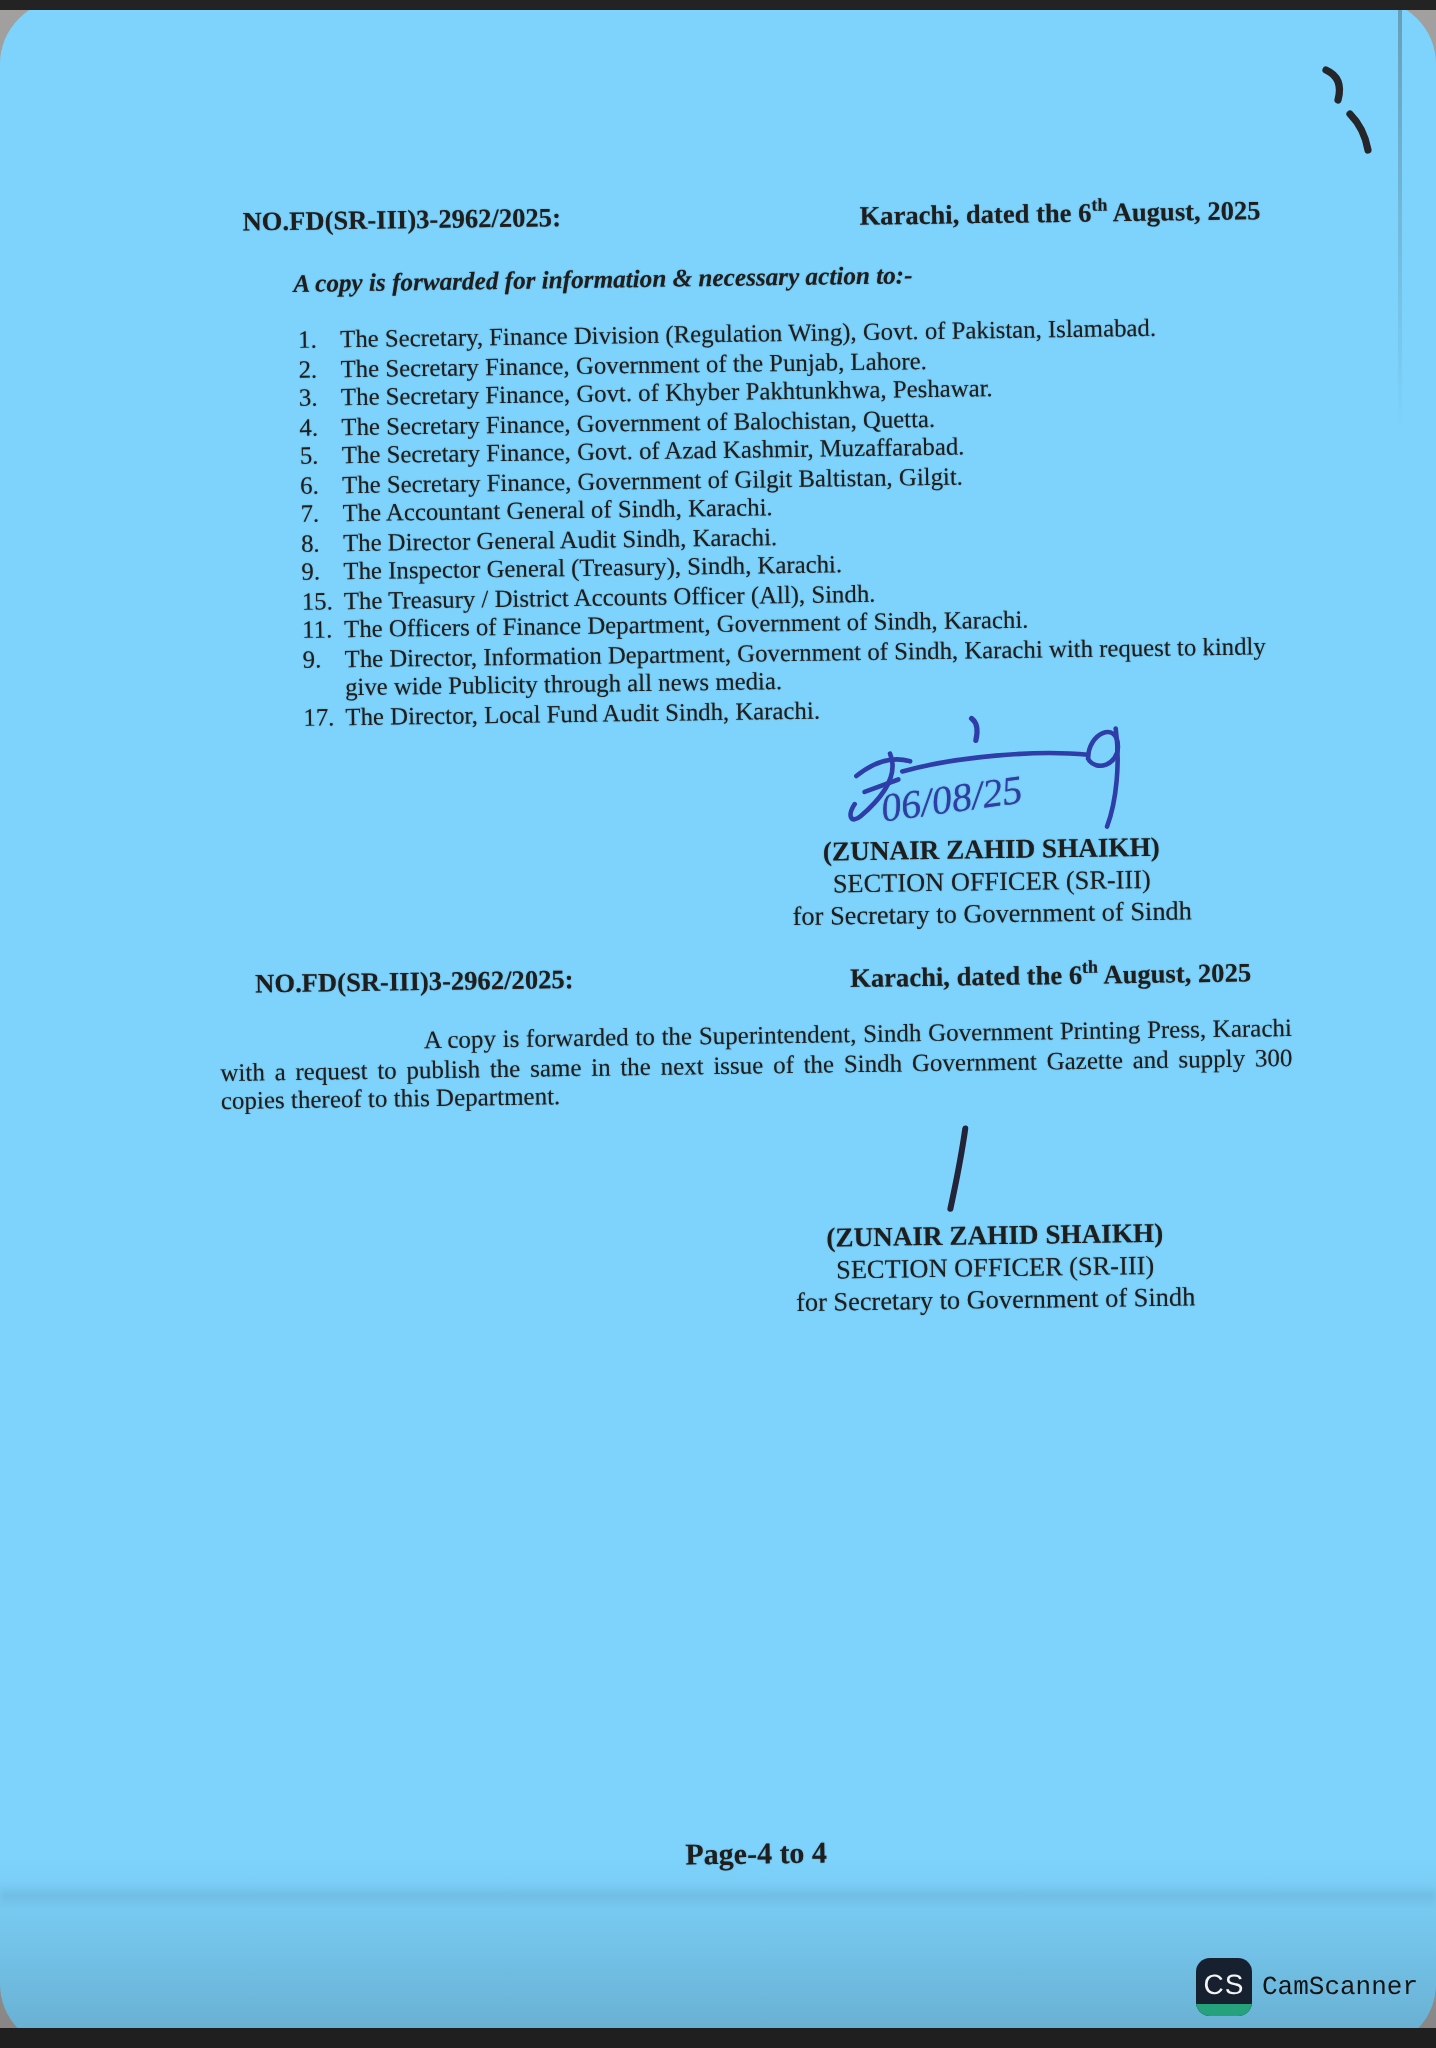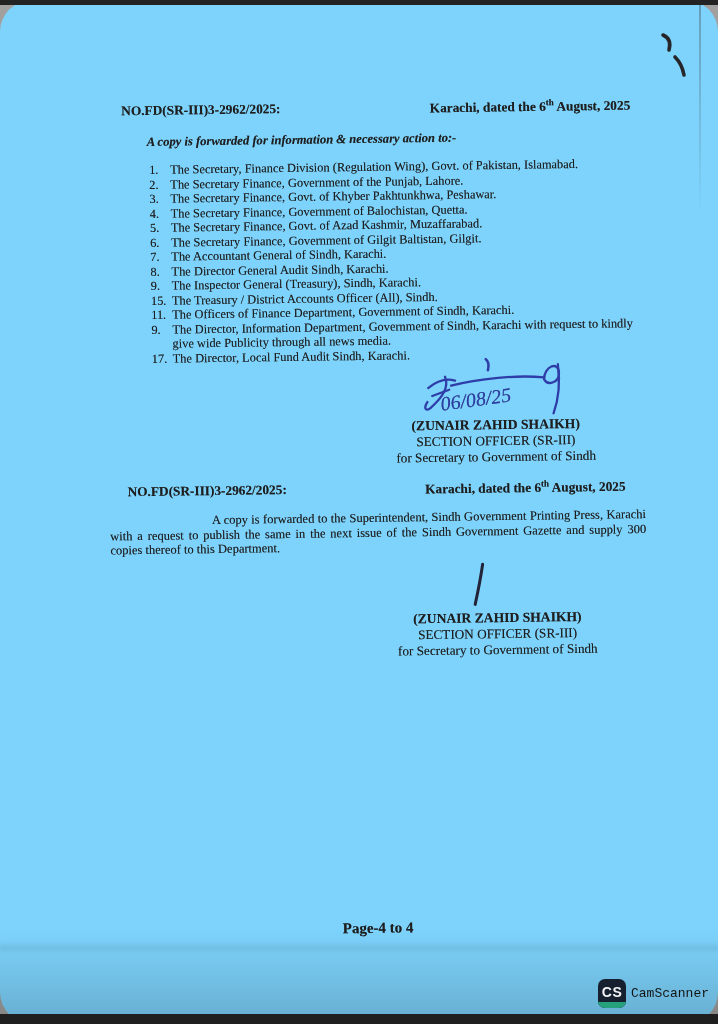--- a/index.html
+++ b/index.html
@@ -105,21 +105,21 @@
   .cs-icon {
     width: 28px; height: 29px;
     background: #16202e;
     border-radius: 7px;
     position: relative;
     display: flex; align-items: center; justify-content: center;
     overflow: hidden;
   }
   .cs-icon .cs-text {
     color: #f2f4f6; font-family: "Liberation Sans", sans-serif;
-    font-weight: bold; font-size: 14px; letter-spacing: 0.5px;
+    font-weight: normal; font-size: 14px; letter-spacing: 0.5px;
     margin-top: -4px;
   }
   .cs-icon .cs-strip {
     position: absolute; left: 0; bottom: 0; width: 100%; height: 6px;
     background: #25a27b;
   }
   .cs-label {
     font-family: Liberation Mono, monospace;
     font-size: 13px; color: #141414;
   }

